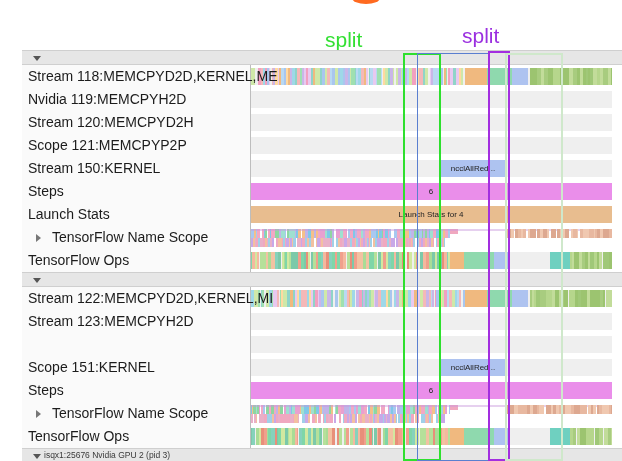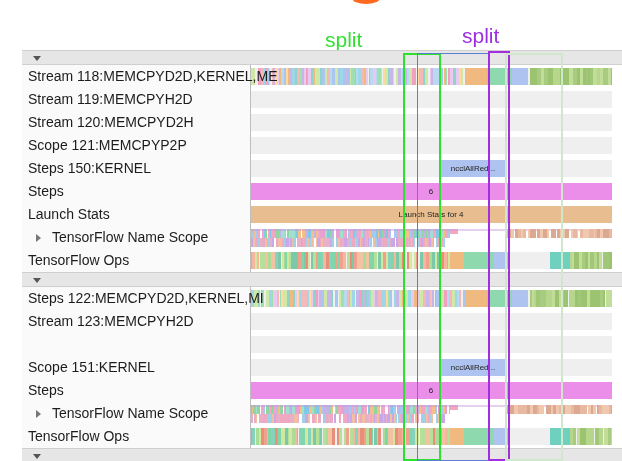--- a/index.html
+++ b/index.html
@@ -209,21 +209,21 @@
               </div>
             </div>
             <div class="labelcol"></div>
             <span class="lbl" style="z-index: 6;">Stream 118:MEMCPYD2D,KERNEL,ME</span>
           </div>
           <div class="row">
             <div class="trackarea">
               <div class="bar" style="left:0;width:362px;background:#efefef"></div>
             </div>
             <div class="labelcol"></div>
-            <span class="lbl" style="z-index: 6;">Stream 119:MEMCPYH2D</span>
+            <span class="lbl" style="z-index: 6;">Nvidia 119:MEMCPYH2D</span>
           </div>
           <div class="row">
             <div class="trackarea">
               <div class="bar" style="left:0;width:362px;background:#efefef"></div>
             </div>
             <div class="labelcol"></div>
             <span class="lbl" style="z-index: 6;">Stream 120:MEMCPYD2H</span>
           </div>
           <div class="row">
             <div class="trackarea">
@@ -232,21 +232,21 @@
             <div class="labelcol"></div>
             <span class="lbl" style="z-index: 6;">Scope 121:MEMCPYP2P</span>
           </div>
           <div class="row">
             <div class="trackarea">
               <div class="bar" style="left:0;width:362px;background:#efefef"></div>
               <div class="bar" style="left:190px;width:66px;background:#aec3f0"></div>
               <div class="barlabel" style="left:190px;width:66px">ncclAllRed...</div>
             </div>
             <div class="labelcol"></div>
-            <span class="lbl" style="z-index: 6;">Steps 150:KERNEL</span>
+            <span class="lbl" style="z-index: 6;">Stream 150:KERNEL</span>
           </div>
           <div class="row">
             <div class="trackarea">
               <div class="bar" style="left:0;width:362px;background:#ea8eea"></div>
               <div class="barlabel" style="left:0;width:362px">6</div>
             </div>
             <div class="labelcol"></div>
             <span class="lbl" style="z-index: 6;">Steps</span>
           </div>
           <div class="row">
@@ -727,21 +727,21 @@
                 <i style="left:62.11px;width:2.66px;background:#9cc470"></i>
                 <i style="left:64.77px;width:2.68px;background:#9cc470"></i>
                 <i style="left:67.44px;width:2.80px;background:#9cc470"></i>
                 <i style="left:70.25px;width:2.25px;background:#a8cc7f"></i>
                 <i style="left:72.50px;width:2.78px;background:#9cc470"></i>
                 <i style="left:75.68px;width:3.51px;background:#c2dc9a"></i>
                 <i style="left:79.19px;width:2.81px;background:#c2dc9a"></i>
               </div>
             </div>
             <div class="labelcol"></div>
-            <span class="lbl" style="z-index: 6;">Steps 122:MEMCPYD2D,KERNEL,MI</span>
+            <span class="lbl" style="z-index: 6;">Stream 122:MEMCPYD2D,KERNEL,MI</span>
           </div>
           <div class="row">
             <div class="trackarea">
               <div class="bar" style="left:0;width:362px;background:#efefef"></div>
             </div>
             <div class="labelcol"></div>
             <span class="lbl" style="z-index: 6;">Stream 123:MEMCPYH2D</span>
           </div>
           <div class="row">
             <div class="trackarea">
@@ -1099,20 +1099,21 @@
                 <i style="left:37.61px;width:2.99px;background:#a8cc7f"></i>
                 <i style="left:40.60px;width:1.40px;background:#c2dc9a"></i>
               </div>
             </div>
             <div class="labelcol"></div>
             <span class="lbl" style="z-index: 6;">TensorFlow Ops</span>
           </div>
         </div>
         <div class="grp">
           <span class="tri"></span>
+          <span class="gl">isqx1:25676 Nvidia GPU 2 (pid 3)</span>
         </div>
       </div>
   </div>
 
   <div class="vbox concat" style="left:403px;top:53px;width:38px;height:408px;"></div>
   <div class="vbox nccl" style="left:417px;top:53px;width:72px;height:408px;"></div>
   <div class="vbox split" style="left:488px;top:51px;width:22px;height:410px;"></div>
   <div class="vbox weight" style="left:505px;top:53px;width:58px;height:408px;"></div>
 
 </div>

